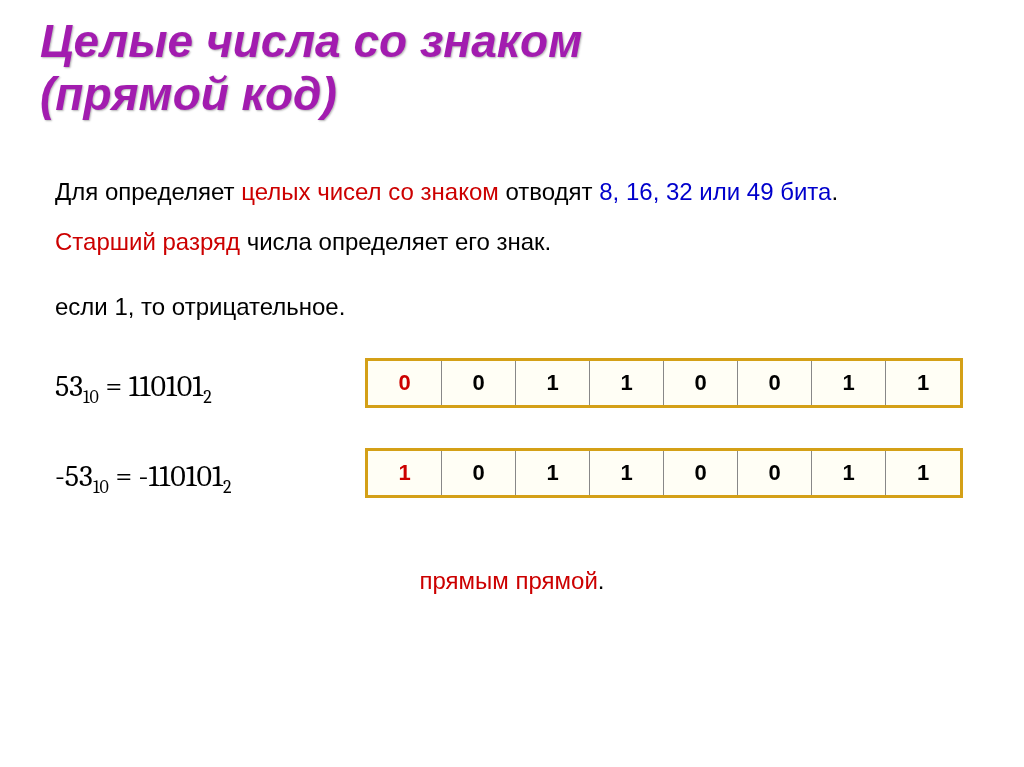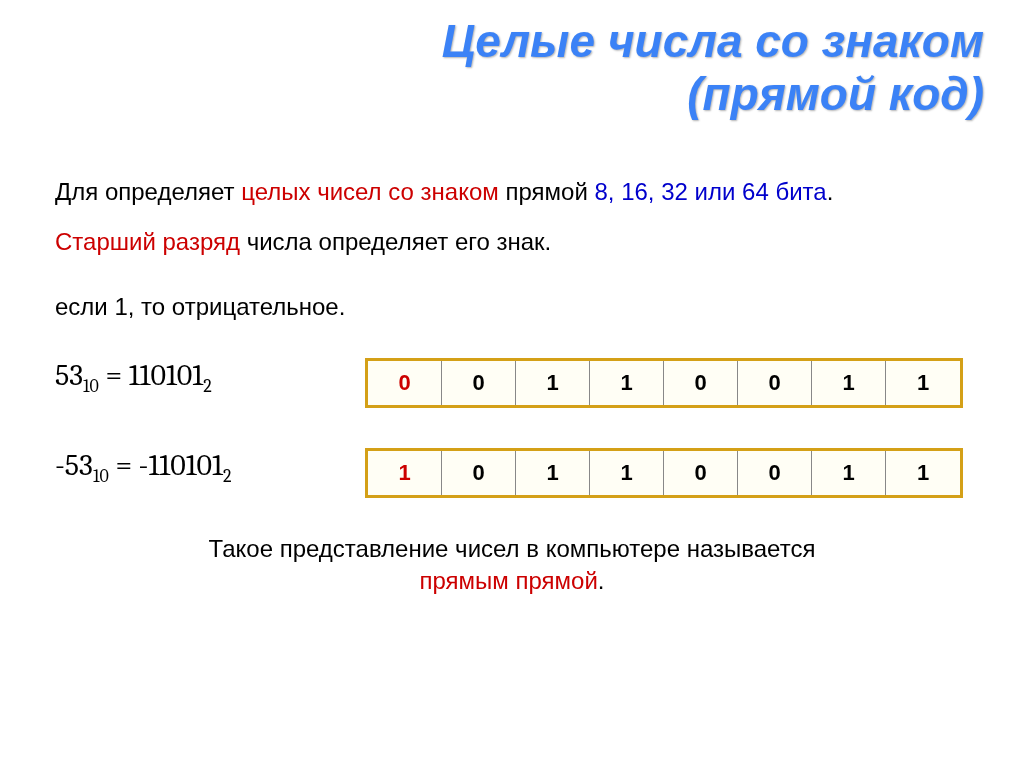--- a/index.html
+++ b/index.html
@@ -9,25 +9,25 @@
     }
     body {
       width: 1024px;
       height: 767px;
       background: #ffffff;
       font-family: Arial, sans-serif;
       padding: 10px 40px;
       position: relative;
     }
     .title {
-      color: #3b82f6;
+      color: #a21caf;
       font-size: 46px;
       font-weight: bold;
       font-style: italic;
-      text-align: right;
+      text-align: left;
       line-height: 1.15;
       margin-top: 5px;
       margin-bottom: 55px;
       text-shadow: 1px 1px 2px rgba(0,0,0,0.3);
     }
     .paragraph {
       font-size: 24px;
       line-height: 1.35;
       margin-left: 15px;
       margin-bottom: 20px;
@@ -40,21 +40,21 @@
     }
     .highlight-red {
       color: #cc0000;
       margin-top: 12px;
     }
     .highlight-blue {
       color: #0000cc;
     }
     .example-row {
       display: flex;
-      align-items: flex-start;
+      align-items: flex-end;
       margin-left: 15px;
       margin-bottom: 40px;
     }
     .example-row.second {
       margin-bottom: 35px;
     }
     .formula {
       font-size: 30px;
       font-family: Cambria, Georgia, serif;
       color: #000;
@@ -97,21 +97,21 @@
   </style>
 </head>
 <body>
 
 <h1 class="title">
   <span>Целые числа со знаком</span><br>
   <span>(прямой код)</span>
 </h1>
 
 <p class="paragraph para1">
-  <span>Для определяет </span><span class="highlight-red">целых чисел со знаком</span><span> прямой </span><span class="highlight-blue">8, 16, 32 или 64 бита</span><span>.</span>
+  <span>Для определяет </span><span class="highlight-red">целых чисел со знаком</span><span> отводят </span><span class="highlight-blue">8, 16, 32 или 49 бита</span><span>.</span>
 </p>
 
 <p class="paragraph para2">
   <span class="highlight-red">Старший разряд</span><span> числа определяет его знак.</span><br>
   <br>
   <span>если 1, то отрицательное.</span>
 </p>
 
 <div class="example-row">
   <div class="formula">
@@ -139,15 +139,15 @@
     <div class="bit-cell">1</div>
     <div class="bit-cell">1</div>
     <div class="bit-cell">0</div>
     <div class="bit-cell">0</div>
     <div class="bit-cell">1</div>
     <div class="bit-cell">1</div>
   </div>
 </div>
 
 <p class="footer-text">
-  <span>Такое представление чисел в компьютере называется</span><br>
+  <br>
   <span class="highlight-red">прямым прямой</span><span>.</span>
 </p>
 
 </body></html>

